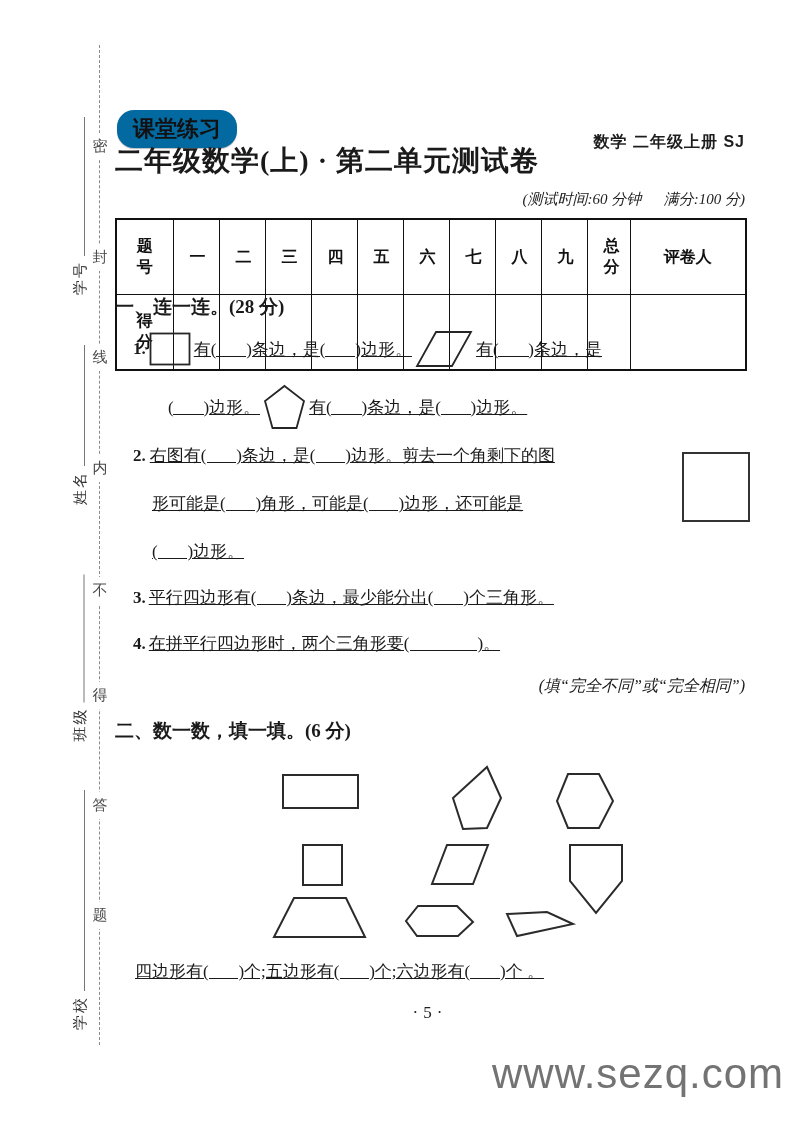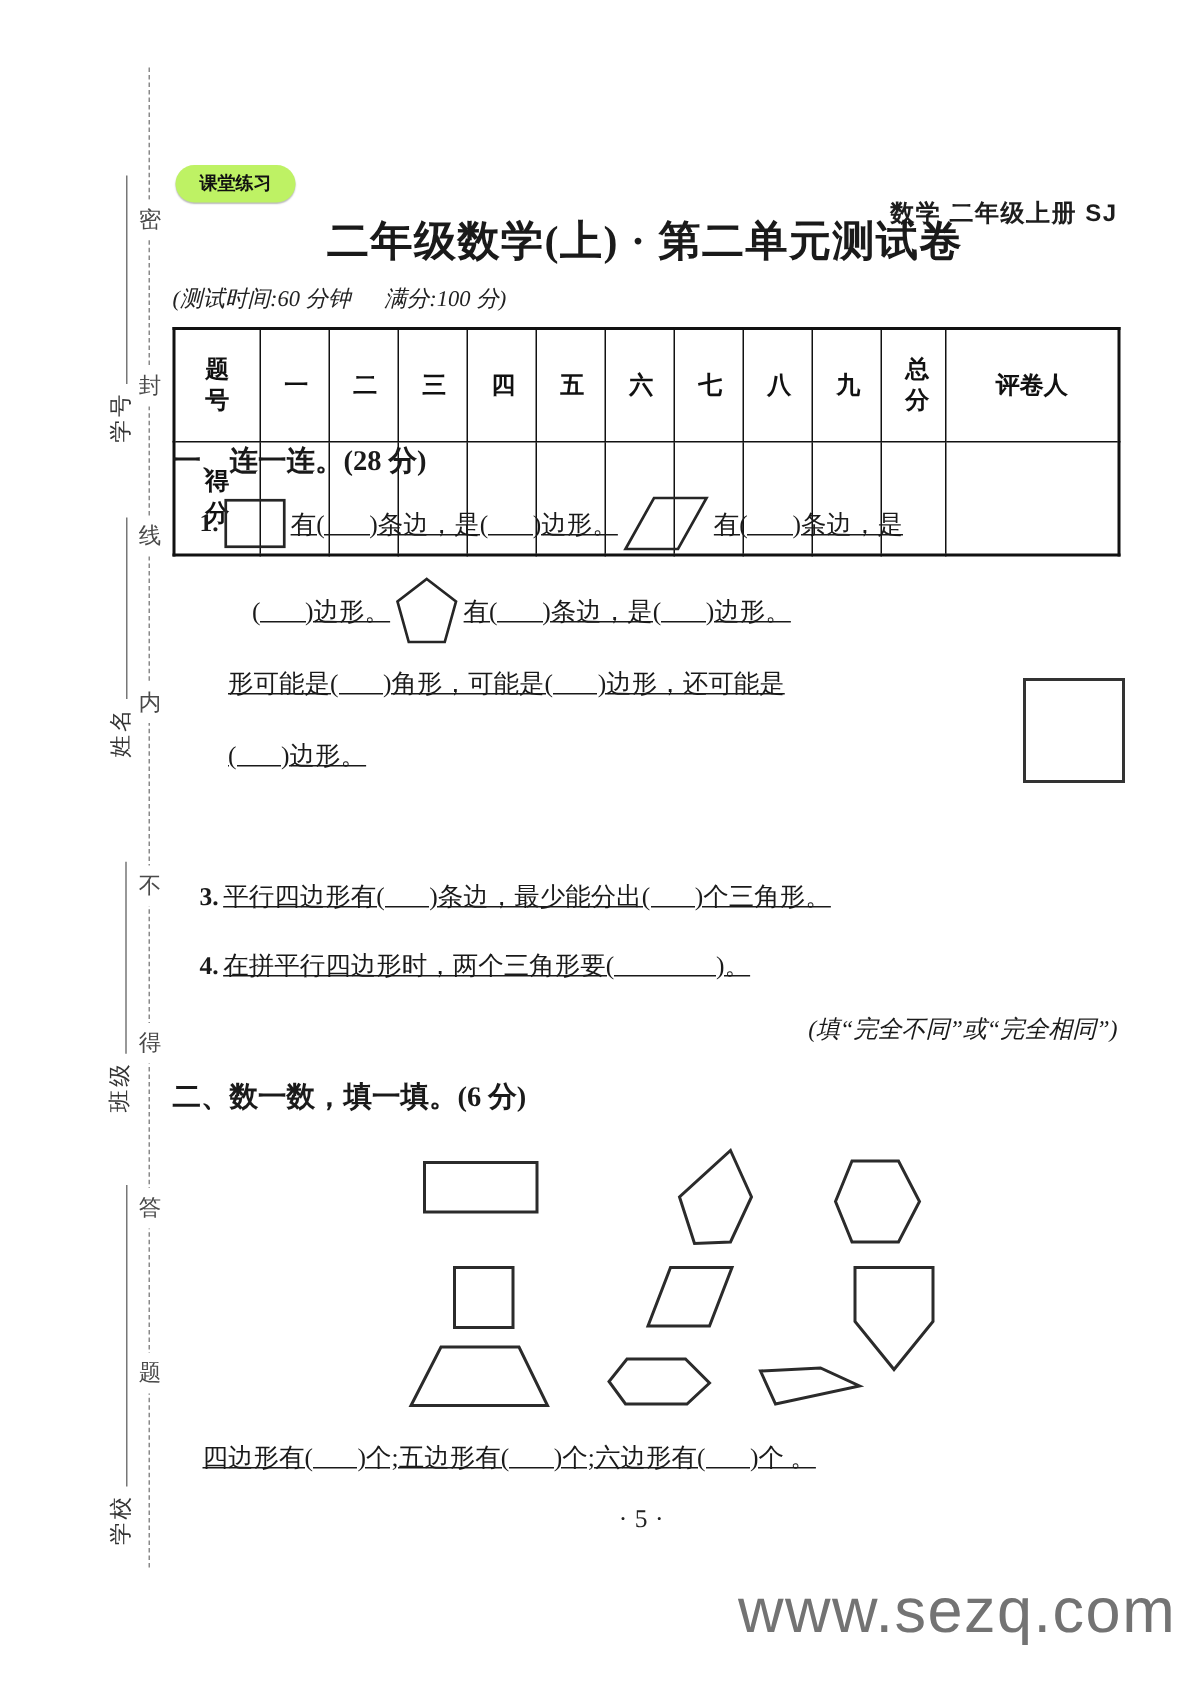--- a/index.html
+++ b/index.html
@@ -14,26 +14,26 @@
              font-family:"Liberation Serif",serif;}
   .fill-field{position:absolute;height:22px;display:flex;align-items:center;gap:5px;
               transform:rotate(-90deg);}
   .fill-field .flabel{font-size:15px;color:#333;letter-spacing:2px;white-space:nowrap;
                       font-family:"Liberation Sans",sans-serif;}
   .fill-field .fline{flex:1;border-bottom:1.2px solid #777;height:1px;margin-top:8px;}
 
   
   .edition{position:absolute;top:86px;right:55px;font-size:16px;font-weight:600;
            font-family:"Liberation Sans",sans-serif;color:#1d1d1d;letter-spacing:1px;margin-top:46px;}
-  .badge{position:absolute;left:117px;top:110px;background:#bef264;border-radius:17px;
-         padding:4px 16px;font-size:12px;font-weight:700;color:#111;
+  .badge{position:absolute;left:117px;top:110px;background:#0369a1;border-radius:17px;
+         padding:4px 16px;font-size:22px;font-weight:700;color:#111;
          font-family:"Liberation Sans",sans-serif;box-shadow:0 1px 1px #bbb;}
-  .title{position:absolute;left:115px;top:142px;width:630px;margin:0;text-align:center;
+  .title{position:absolute;left:115px;top:142px;width:630px;margin:0;
          font-size:28px;font-weight:700;letter-spacing:1px;}
-  .subtitle{position:absolute;left:115px;top:190px;width:630px;text-align:left;
+  .subtitle{position:absolute;left:115px;top:190px;width:630px;text-align:right;
             font-size:15px;font-style:italic;color:#222;white-space:pre;}
 
   
   table.score{position:absolute;left:115px;top:218px;width:630px;border-collapse:collapse;
               border:2px solid #111;table-layout:fixed;}
   table.score th, table.score td{border:1px solid #111;height:30px;text-align:center;
               font-size:16px;font-weight:700;font-family:"Liberation Sans",sans-serif;
               color:#111;padding:16px;}
 
   
@@ -154,20 +154,21 @@
 </div>
 <div class="qrow" style="left:168px;top:381px;height:52px">
   <span class="qtext">(       )边形。</span>
   <svg class="shape" width="43" height="47">
     <polygon points="21.5,2 41,17 33.5,44 9.5,44 2,17" stroke-width="1.8"></polygon>
   </svg>
   <span class="qtext">有(       )条边，是(       )边形。</span>
 </div>
 
 <div class="qblock" style="left:133px;top:432px;width:545px">
+  <div><span class="qnum">2.</span> <span class="qtext">右图有(       )条边，是(       )边形。剪去一个角剩下的图</span></div>
   <div class="qline2 qtext">形可能是(       )角形，可能是(       )边形，还可能是</div>
   <div class="qline2 qtext">(       )边形。</div>
 </div>
 <div class="q2-box"></div>
 
 <div class="qrow" style="left:133px;top:586px">
   <span class="qnum">3.</span>
   <span class="qtext">平行四边形有(       )条边，最少能分出(       )个三角形。</span>
 </div>
 <div class="qrow" style="left:133px;top:632px">

